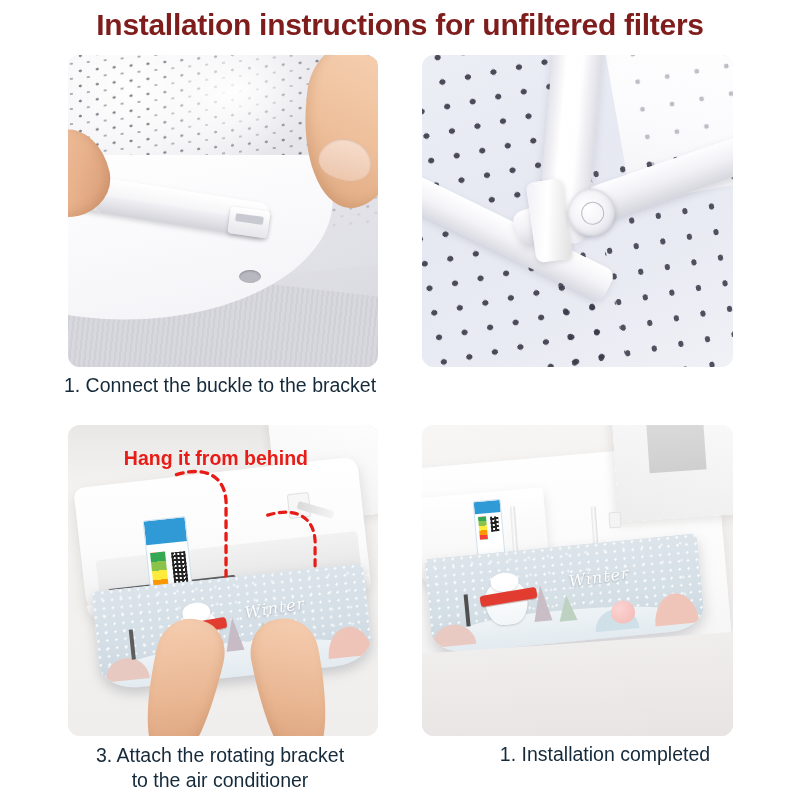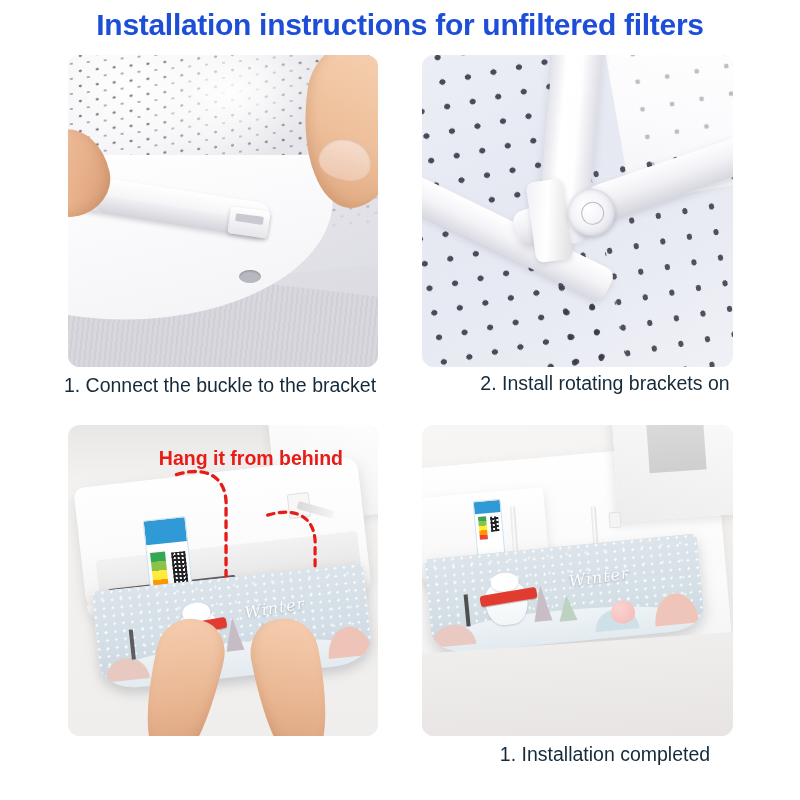--- a/index.html
+++ b/index.html
@@ -10,21 +10,21 @@
     font-family: "Liberation Sans", sans-serif;
     overflow: hidden;
   }
   #root { position: relative; width: 800px; height: 800px; background: #fff; }
 
   
   .page-title {
     position: absolute; left: 0; top: 8px; width: 800px;
     text-align: center;
     font-size: 30px; font-weight: bold; letter-spacing: -0.3px;
-    color: #1d4ed8;
+    color: #7f1d1d;
     font-family: "Liberation Sans", sans-serif;
   }
 
   
   .panel { position: absolute; }
   .photo {
     position: absolute; left: 0; top: 0; width: 100%; height: 100%;
     border-radius: 12px; overflow: hidden;
     background: #f2f2f4;
   }
@@ -338,21 +338,21 @@
     box-shadow: inset -3px -3px 8px rgba(170,110,70,.2);
   }
   .p3-handR {
     position:absolute; left:61%; top:62%; width:22%; height:44%;
     background: linear-gradient(200deg,#f6cfb2 0%,#e9b692 60%,#d79f79 100%);
     border-radius: 44% 48% 34% 30% / 26% 26% 74% 74%;
     transform: rotate(-11deg);
     box-shadow: inset 3px -3px 8px rgba(170,110,70,.2);
   }
   .p3-hangtext {
-    position:absolute; left:0; top:7%; width:100%; text-align:center;
+    position:absolute; left:0; top:7%; width:100%; 
     font-size: 19.5px; font-weight: bold; color: #e71c16;
     font-family: "Liberation Sans", sans-serif;
     padding-left: 18%;
   }
 
   
   .p4-bg { position:absolute; inset:0; background: linear-gradient(170deg,#f7f6f5 0%,#f1efee 60%,#eae8e7 100%); }
   .p4-cab {
     position:absolute; right:-4%; top:-6%; width:42%; height:36%;
     background: linear-gradient(200deg,#fbfbfb 0%,#ededed 100%);
@@ -459,21 +459,20 @@
       <div class="p2-dotsL"></div>
       <div class="p2-dotsR"></div>
       <div class="p2-armB"></div>
       <div class="p2-armD"></div>
       <div class="p2-armV"></div>
       <div class="p2-hinge"></div>
       <div class="p2-pivot"></div>
     </div>
   </div>
   <div class="caption c2">
-    <div>2. Install rotating brackets on</div>
   </div>
 
   <div class="panel p3">
     <div class="photo">
       <div class="p3-bg"></div>
       <div class="p3-wallshadow"></div>
       <div class="p3-ceil"></div>
 
       <div class="p3-ac">
         <div class="p3-ac-face"></div>
@@ -515,20 +514,22 @@
         <div class="df-word">Winter</div>
       </div>
 
       <div class="p3-handL"></div>
       <div class="p3-handR"></div>
 
       <div class="p3-hangtext">Hang it from behind</div>
     </div>
   </div>
   <div class="caption c3">
+    <div>3. Attach the rotating bracket</div>
+    <div>to the air conditioner</div>
   </div>
 
   <div class="panel p4">
     <div class="photo">
       <div class="p4-bg"></div>
       <div class="p4-wallpanel"></div>
       <div class="p4-cab"></div>
 
       <div class="p4-ac"></div>
       <div class="p4-label">

